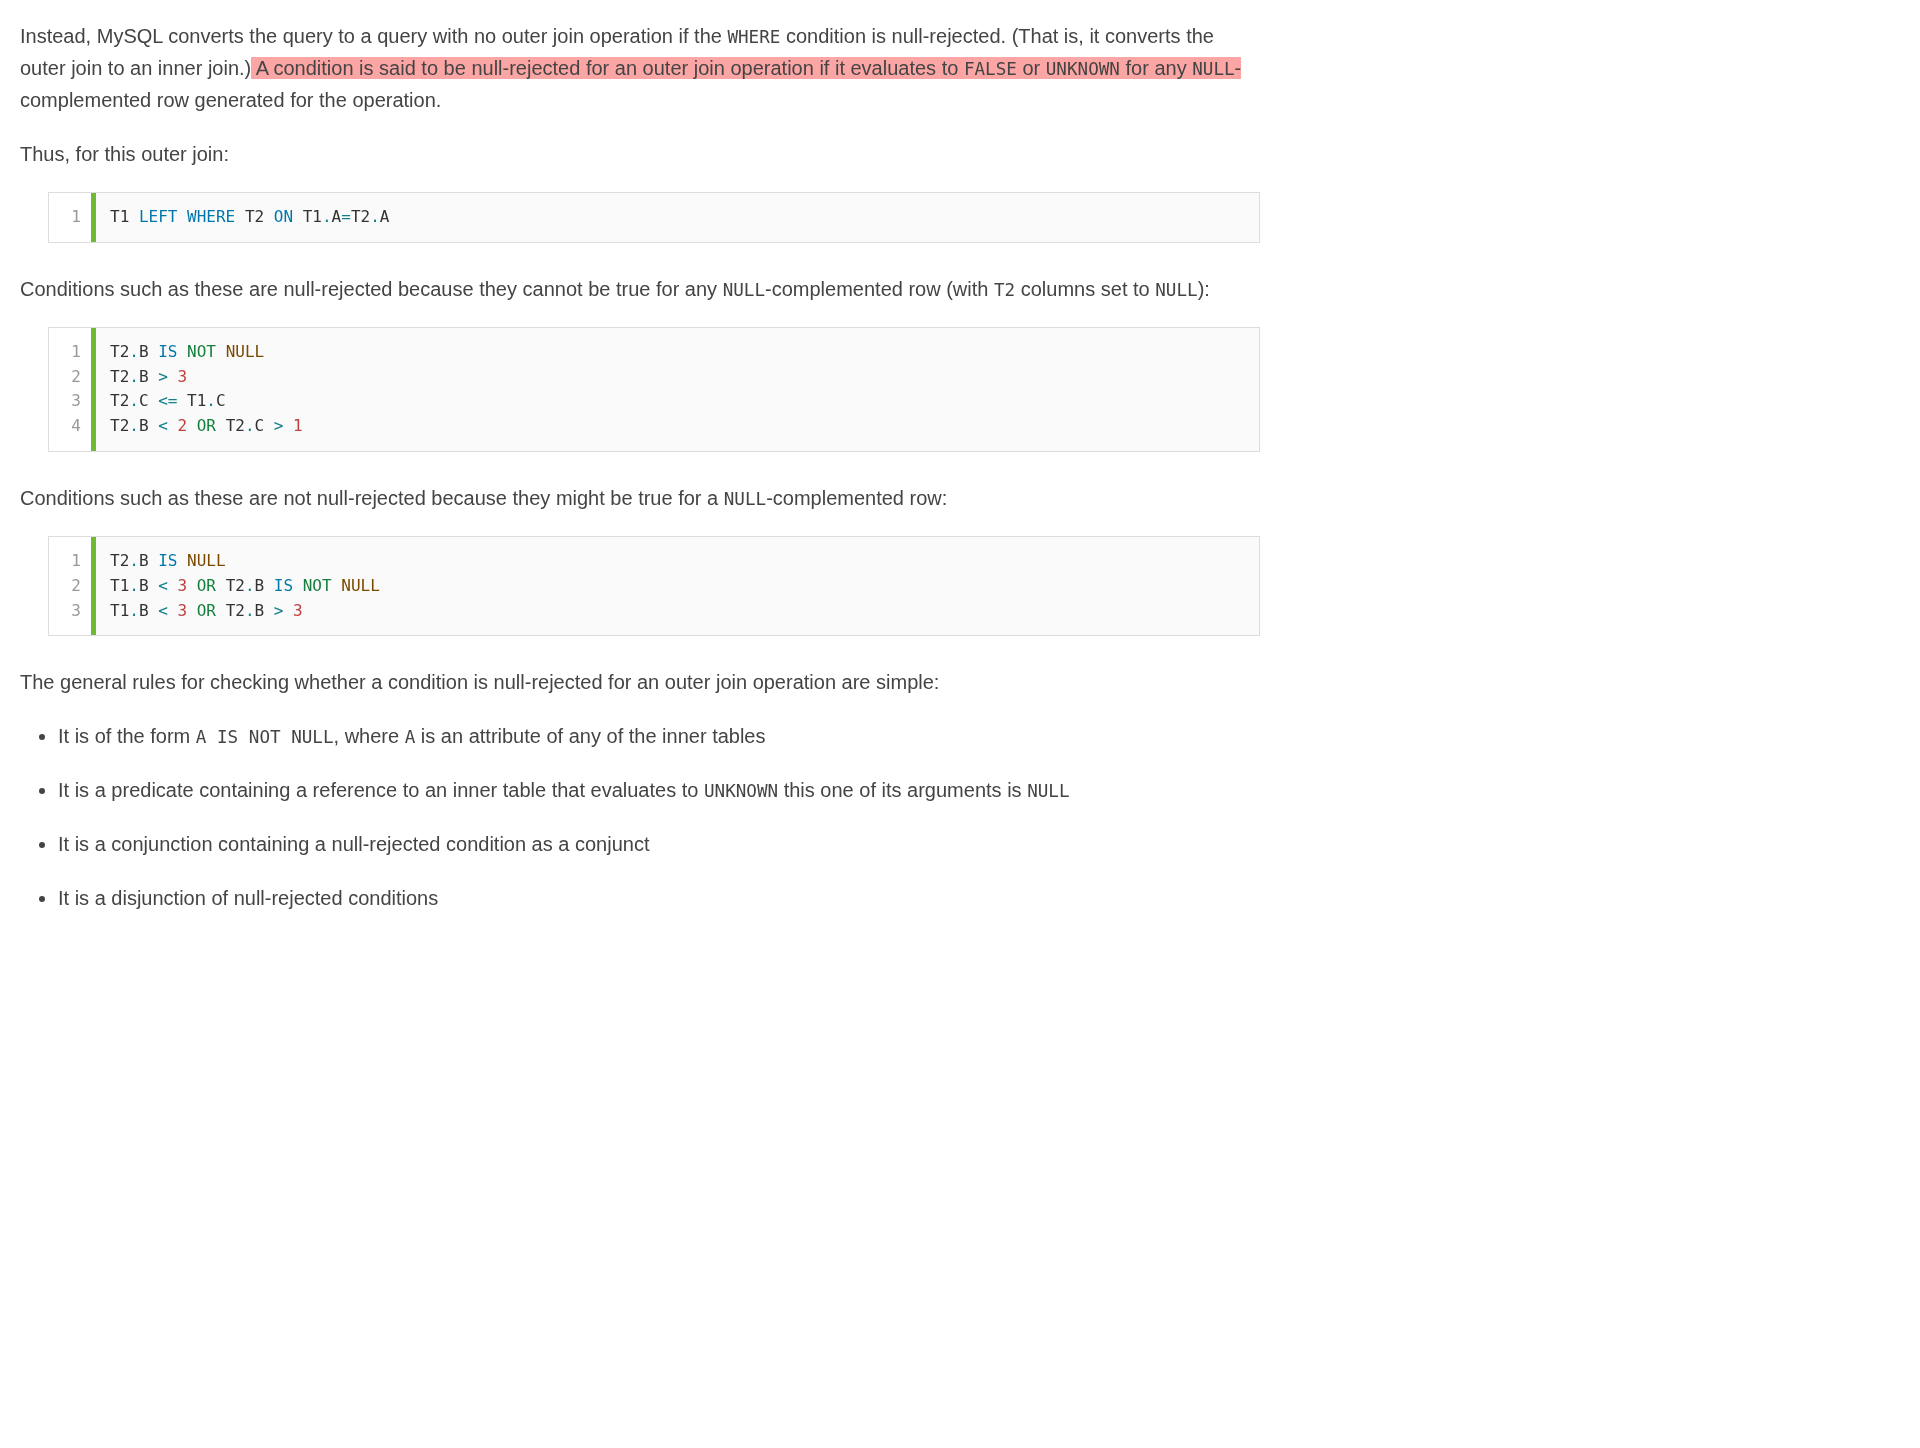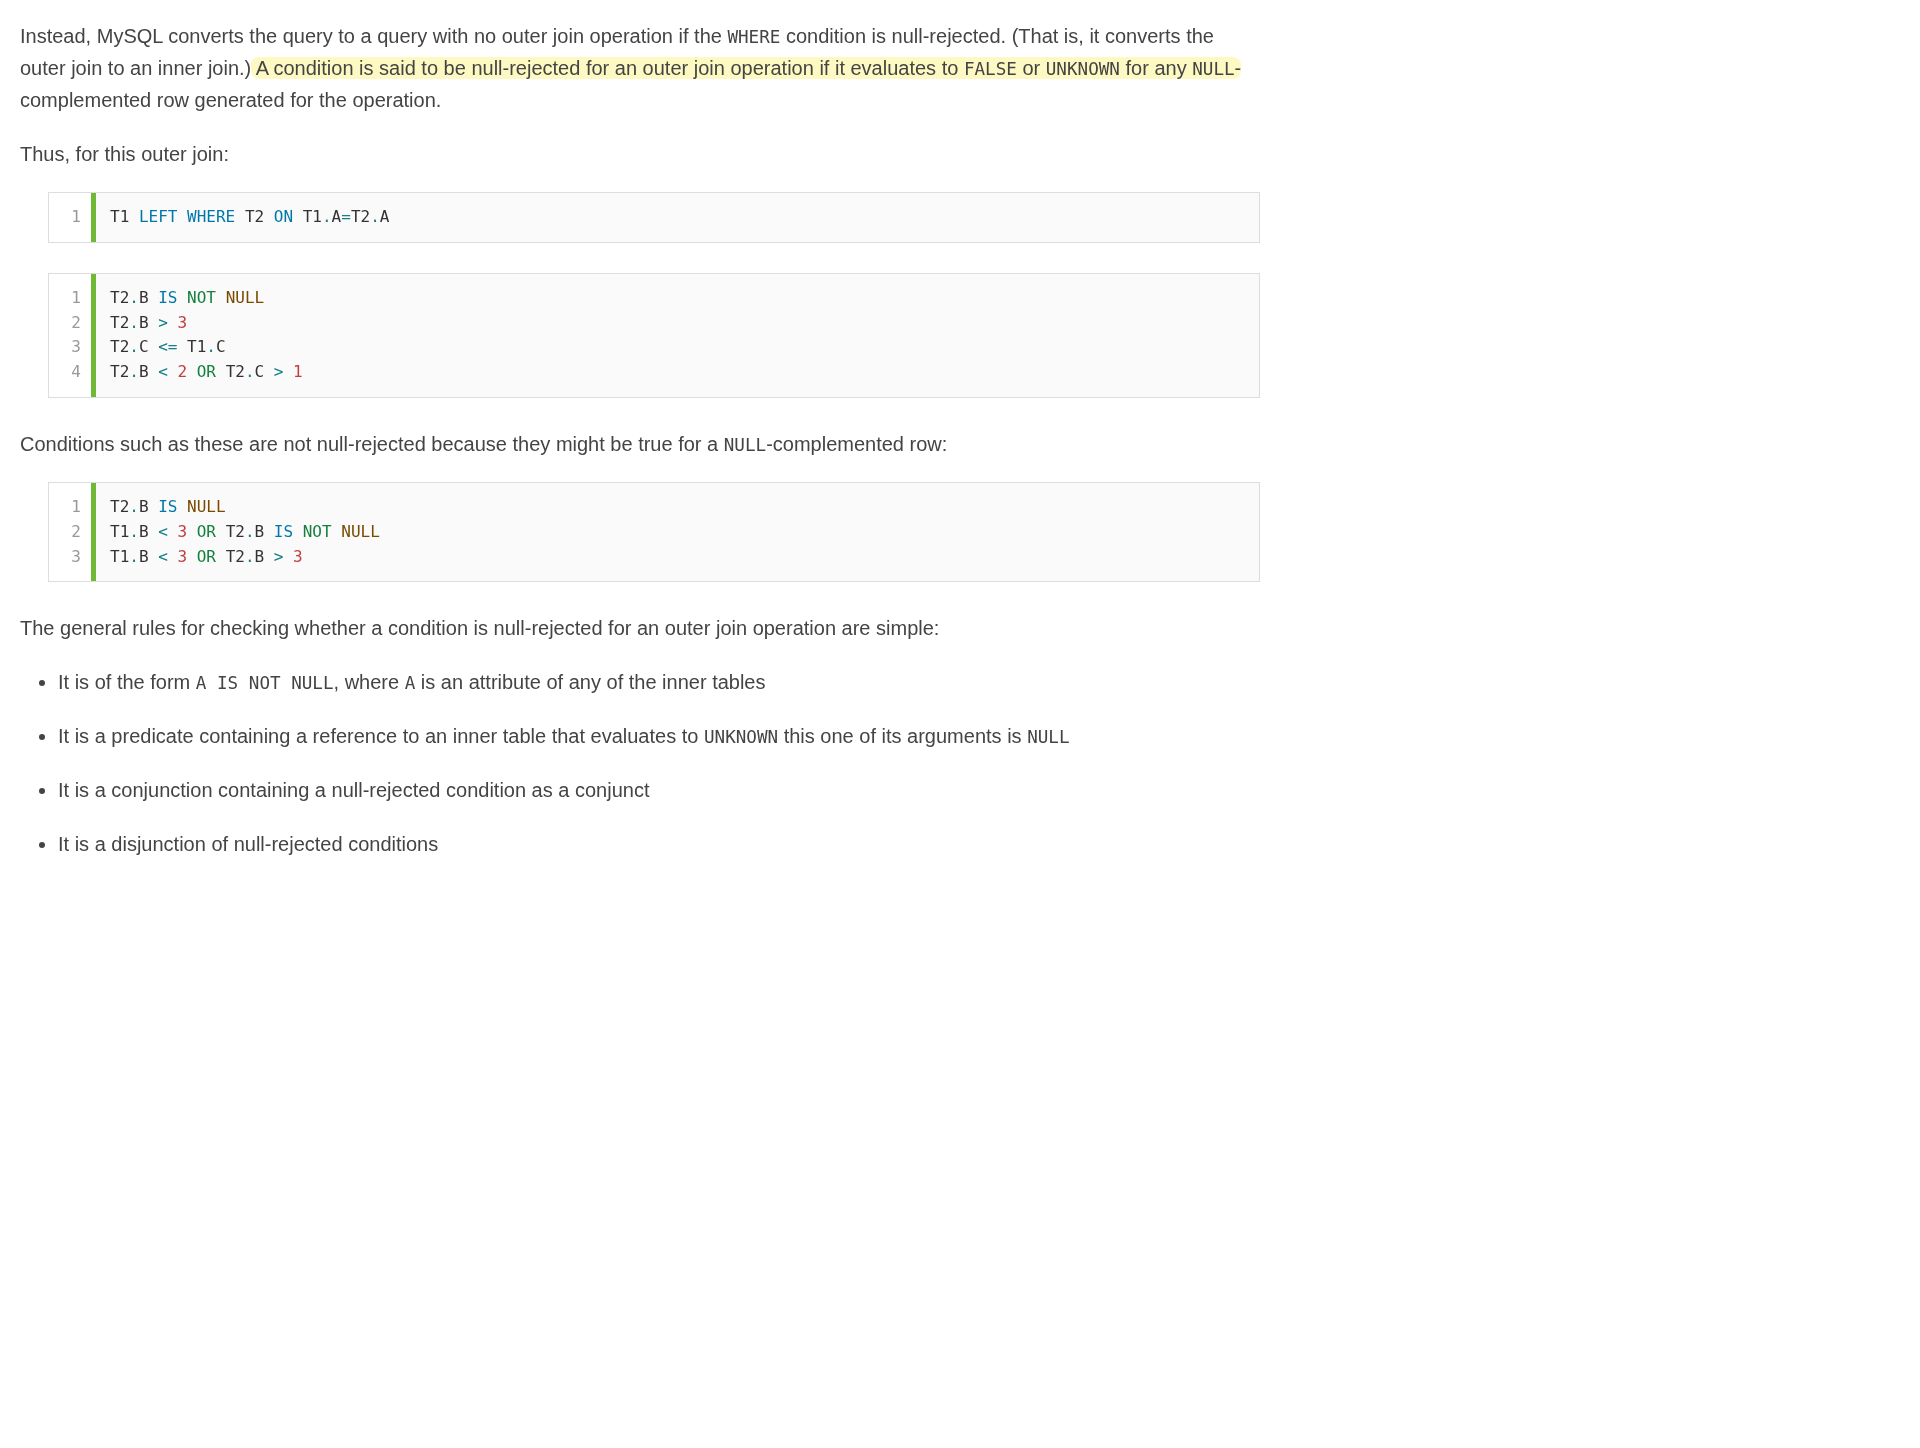--- a/index.html
+++ b/index.html
@@ -12,22 +12,21 @@
     background: #fff;
   }
   .content {
     max-width: 1240px;
   }
   p {
     margin: 0 0 22px 0;
     color: #444;
   }
   .highlight {
-    background: #fef9c3;
-    border-radius: 8px;
+    background: #fca5a5;
   }
   code.inline {
     font-family: "Menlo", Consolas, monospace;
     font-size: 0.88em;
   }
   .codeblock {
     border: 1px solid #ddd;
     background: #fafafa;
     margin: 10px 0 30px 28px;
     display: flex;
@@ -81,20 +80,23 @@
 <p>Thus, for this outer join:</p>
 
 <div class="codeblock">
   <div class="gutter">
         <div>1</div>
       </div>
   <div class="greenbar"></div>
   <div class="code"><span class="">T1 </span><span class="kw-blue">LEFT</span><span class=""> </span><span class="kw-blue">WHERE</span><span class=""> T2 </span><span class="kw-blue">ON</span><span class=""> T1</span><span class="kw-teal">.</span><span class="">A</span><span class="kw-teal">=</span><span class="">T2</span><span class="kw-teal">.</span><span class="">A</span></div>
 </div>
 
+<p>
+  <span>Conditions such as these are null-rejected because they cannot be true for any </span><code class="inline">NULL</code><span>-complemented row (with </span><code class="inline">T2</code><span> columns set to </span><code class="inline">NULL</code><span>):</span>
+</p>
 
 <div class="codeblock">
   <div class="gutter">
         <div>1</div>
         <div>2</div>
         <div>3</div>
         <div>4</div>
       </div>
   <div class="greenbar"></div>
   <div class="code"><span class="">T2</span><span class="kw-teal">.</span><span class="">B </span><span class="kw-blue">IS</span><span class=""> </span><span class="kw-red">NOT</span><span class=""> </span><span class="kw-brown">NULL</span>

